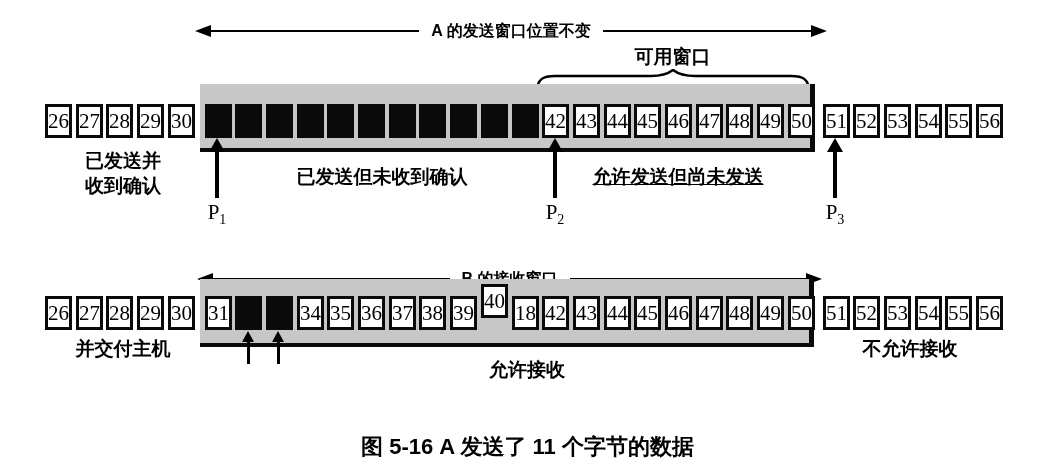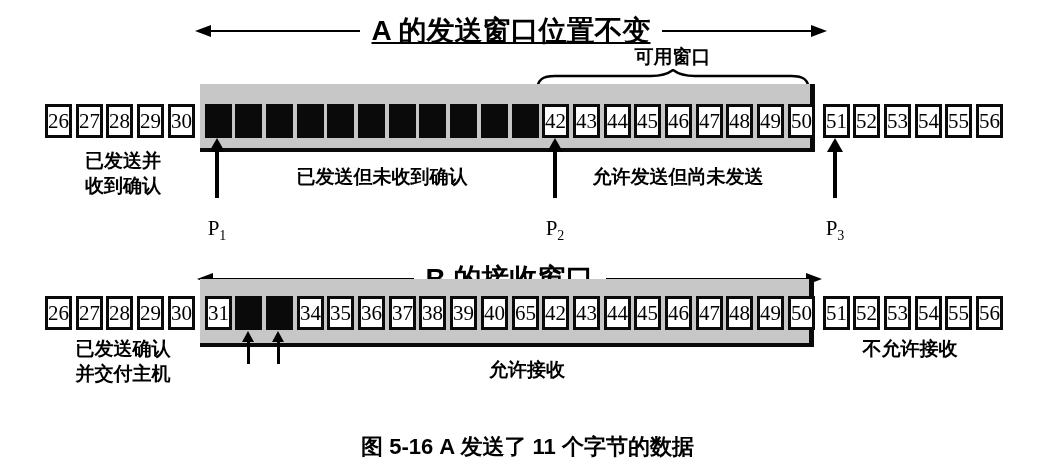--- a/index.html
+++ b/index.html
@@ -3,40 +3,40 @@
 <meta charset="utf-8">
 <style>
   html,body{margin:0;padding:0;background:#fff;}
   .canvas{
     position:relative;width:1055px;height:474px;background:#fff;overflow:hidden;
     font-family:"Liberation Sans",sans-serif;color:#000;
   }
   
   .h-arrow{position:absolute;display:flex;align-items:center;height:28px;}
   .h-line{flex:1;height:2px;background:#000;}
-  .h-text{white-space:nowrap;padding:0 12px;font-size:28px;font-weight:600;line-height:28px;text-decoration:underline;}
+  .h-text{white-space:nowrap;padding:0 12px;font-size:16px;font-weight:600;line-height:28px;}
   .ah-l{width:0;height:0;border-top:6px solid transparent;border-bottom:6px solid transparent;border-right:16px solid #000;}
   .ah-r{width:0;height:0;border-top:6px solid transparent;border-bottom:6px solid transparent;border-left:16px solid #000;}
   
   .gray-band{position:absolute;background:#c7c7c7;border-right:5px solid #0a0a0a;border-bottom:4px solid #0a0a0a;box-sizing:border-box;}
   
   .cell{
     position:absolute;box-sizing:border-box;width:27px;height:34px;
     background:#fff;border:3px solid #0a0a0a;
     display:flex;align-items:center;justify-content:center;
     font-family:"Liberation Serif",serif;font-size:21px;line-height:1;
   }
   .cell.filled{background:#0a0a0a;border-color:#0a0a0a;}
   
   .v-arrow{position:absolute;width:20px;display:flex;flex-direction:column;align-items:center;}
   .v-head{width:0;height:0;border-left:8px solid transparent;border-right:8px solid transparent;border-bottom:14px solid #000;}
   .v-shaft{width:4px;background:#000;margin-top:-2px;}
   .v-arrow.small .v-head{border-left-width:6px;border-right-width:6px;border-bottom-width:11px;}
   .v-arrow.small .v-shaft{width:3px;}
-  .p-label{margin-top:18px;font-family:"Liberation Serif",serif;font-size:21px;}
+  .p-label{margin-top:2px;font-family:"Liberation Serif",serif;font-size:21px;}
   .p-label sub{font-size:14px;}
   
   .lbl{position:absolute;font-size:19px;font-weight:600;line-height:25px;text-align:center;white-space:nowrap;}
   .lbl.left{text-align:left;}
   
   .callout{
     position:absolute;box-sizing:border-box;border:2px solid #000;background:#fff;
     display:flex;align-items:center;justify-content:center;
     font-size:20px;font-weight:600;white-space:nowrap;
   }
@@ -111,21 +111,21 @@
     <span class="v-head"></span>
     <span class="v-shaft" style="height:48px;"></span>
     <span class="p-label"><span>P</span><sub>3</sub></span>
   </div>
 
   <div class="lbl" style="left:232px;top:164px;width:300px;">已发送但未收到确认</div>
   <div class="lbl" style="left:43px;top:148px;width:160px;">
     <div>已发送并</div>
     <div>收到确认</div>
   </div>
-  <div class="lbl" style="left:528px;top:164px;width:300px;">允许发送但尚未发送</div>
+  <div class="lbl" style="left:528px;top:164px;width:300px;text-decoration:underline;">允许发送但尚未发送</div>
 
   <div class="h-arrow" style="left:197px;top:248px;width:625px;margin-top:17px;">
     <span class="ah-l"></span>
     <span class="h-line"></span>
     <span class="h-text">B 的接收窗口</span>
     <span class="h-line"></span>
     <span class="ah-r"></span>
   </div>
 
   <div class="gray-band" style="left:200px;top:279px;width:614px;height:68px;"></div>
@@ -137,22 +137,22 @@
       <div class="cell" style="left: 168px; top: 296px;">30</div>
       <div class="cell" style="left: 205px; top: 296px;">31</div>
       <div class="cell filled" style="left: 235px; top: 296px;"></div>
       <div class="cell filled" style="left: 266px; top: 296px;"></div>
       <div class="cell" style="left: 297px; top: 296px;">34</div>
       <div class="cell" style="left: 327px; top: 296px;">35</div>
       <div class="cell" style="left: 358px; top: 296px;">36</div>
       <div class="cell" style="left: 389px; top: 296px;">37</div>
       <div class="cell" style="left: 419px; top: 296px;">38</div>
       <div class="cell" style="left: 450px; top: 296px;">39</div>
-      <div class="cell" style="left: 481px; top: 296px;">40</div>
-      <div class="cell" style="left: 512px; top: 296px;">65</div>
+      <div class="cell" style="left: 481px; top: 284px;">40</div>
+      <div class="cell" style="left: 512px; top: 296px;">18</div>
       <div class="cell" style="left: 542px; top: 296px;">42</div>
       <div class="cell" style="left: 573px; top: 296px;">43</div>
       <div class="cell" style="left: 604px; top: 296px;">44</div>
       <div class="cell" style="left: 634px; top: 296px;">45</div>
       <div class="cell" style="left: 665px; top: 296px;">46</div>
       <div class="cell" style="left: 696px; top: 296px;">47</div>
       <div class="cell" style="left: 726px; top: 296px;">48</div>
       <div class="cell" style="left: 757px; top: 296px;">49</div>
       <div class="cell" style="left: 788px; top: 296px;">50</div>
       <div class="cell" style="left: 823px; top: 296px;">51</div>
@@ -166,20 +166,19 @@
   <div class="v-arrow small" style="left:238px;top:331px;">
     <span class="v-head"></span>
     <span class="v-shaft" style="height:24px;"></span>
   </div>
   <div class="v-arrow small" style="left:268px;top:331px;">
     <span class="v-head"></span>
     <span class="v-shaft" style="height:24px;"></span>
   </div>
 
   <div class="lbl" style="left:43px;top:336px;width:160px;">
-    <div>已发送确认</div>
     <div>并交付主机</div>
   </div>
   <div class="lbl" style="left:427px;top:357px;width:200px;">允许接收</div>
   <div class="lbl" style="left:835px;top:336px;width:150px;">不允许接收</div>
 
   <div class="caption" style="top:432px;">图 5-16  A 发送了 11 个字节的数据</div>
 </div>
 
 </body></html>

